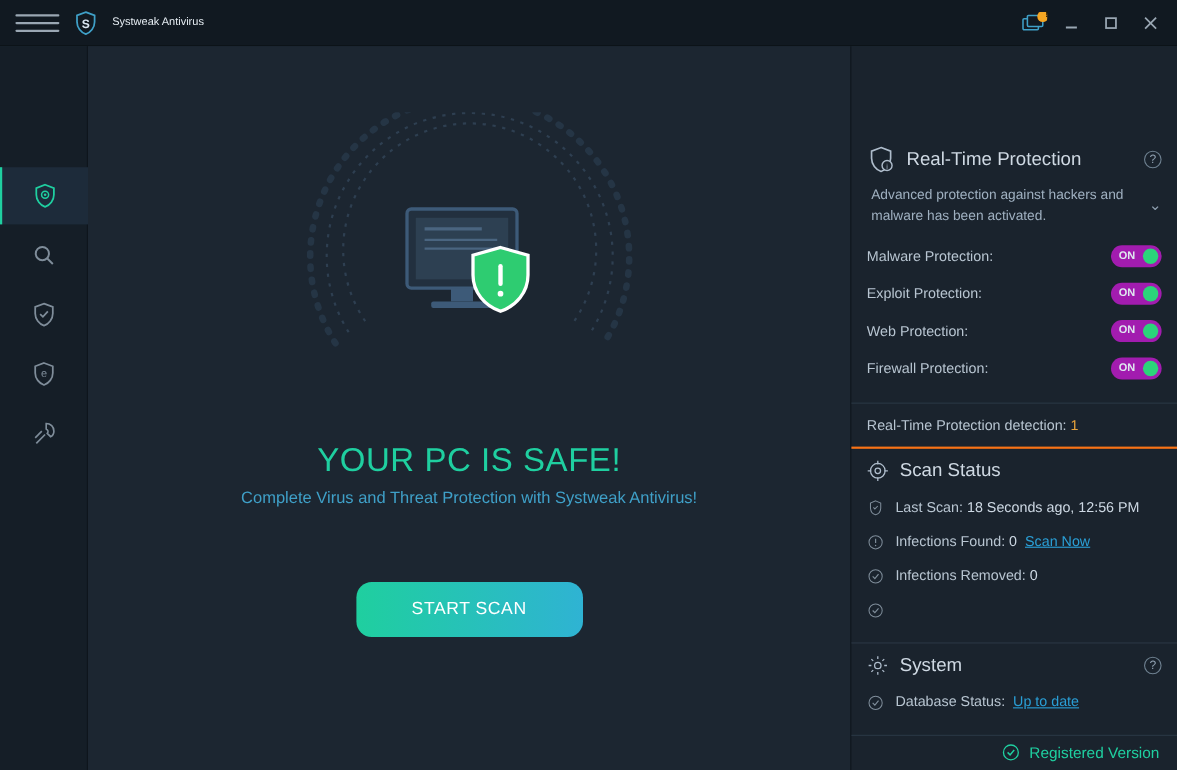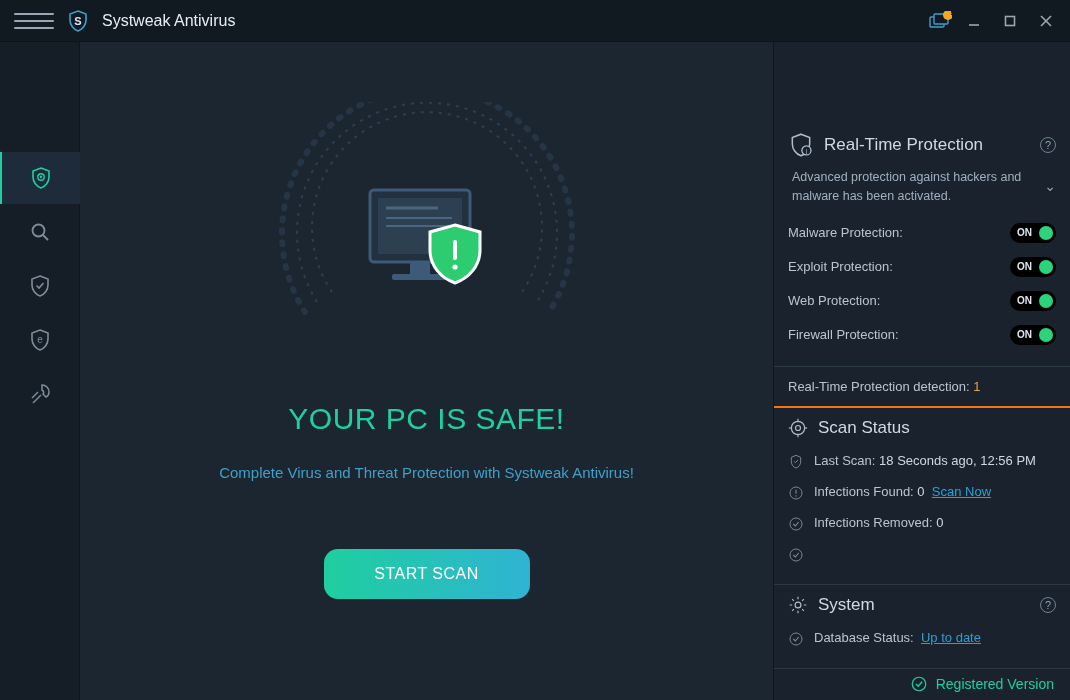--- a/index.html
+++ b/index.html
@@ -10,21 +10,21 @@
   .titlebar {
     height: 42px;
     background: #111921;
     display: flex; align-items: center;
     border-bottom: 1px solid #0d1318;
   }
   .titlebar .left { display: flex; align-items: center; gap: 12px; padding-left: 14px; }
   .hamburger { width: 40px; height: 28px; display:flex; flex-direction:column; justify-content:center; gap:5px; cursor:pointer; }
   .hamburger span { display:block; height:2px; background:#9aa7b3; border-radius:1px; }
   .logo { width: 24px; height: 24px; }
-  .app-title { font-size: 16px; color: #e6edf3; font-weight: 500; }
+  .app-title { font-size: 10px; color: #e6edf3; font-weight: 500; }
   .titlebar .right { margin-left: auto; display:flex; align-items:center; gap: 8px; padding-right: 10px; }
   .tray-icon { position:relative; width:24px; height:20px; }
   .win-btn { width: 28px; height: 28px; display:flex; align-items:center; justify-content:center; color:#9aa7b3; cursor:pointer; font-size:16px; }
 
   
   .app-body { display:flex; height: calc(700px - 42px); background:#1c2631; }
   .sidebar {
     width: 80px; background: #151e27; display:flex; flex-direction:column; align-items:center;
     padding-top: 110px; gap: 2px;
     border-right: 1px solid #0e151c;
@@ -37,21 +37,21 @@
   .side-item svg { width:24px; height:24px; }
 
   
   .main { flex:1; display:flex; flex-direction:column; align-items:center; position:relative; }
   .hud-wrap { margin-top: 90px; position:relative; width: 300px; height: 230px; display:flex; align-items:center; justify-content:center; }
   
 
   .monitor { position:relative; }
 
   .headline { margin-top: 40px; font-size: 30px; color:#1fcfa0; font-weight:500; letter-spacing:.5px; }
-  .subline { margin-top: 28px; color:#3fa0c8; font-size: 15px; }
+  .subline { margin-top: 8px; color:#3fa0c8; font-size: 15px; }
   .start-scan {
     margin-top: 68px; width: 206px; height: 50px;
     background: linear-gradient(90deg, #1fcf9f 0%, #2fb3d3 100%);
     border:none; border-radius:14px; color:#fff; font-size:16px; letter-spacing:.5px;
     cursor:pointer; font-weight:500;
   }
 
   
   .right-panel {
     width: 297px; background:#1a232d; border-left:1px solid #0f161d;
@@ -61,21 +61,21 @@
   .rp-section { border-bottom:1px solid #2a3744; padding: 0 14px 14px 14px; }
   .rp-title-row { display:flex; align-items:center; gap:10px; color:#cfd9e3; padding: 10px 0 8px 0;}
   .rp-title-row .t { font-size: 17px; flex:1; }
   .rp-help { width:16px;height:16px;border:1px solid #6e8090;border-radius:50%;display:flex;align-items:center;justify-content:center;font-size:11px;color:#8fa0b0; cursor:pointer;}
   .rp-desc { font-size:12.5px; color:#9fb0c0; line-height:1.5; display:flex; gap:8px; align-items:center; padding: 2px 0 10px 4px;}
   .rp-desc .chev { margin-left:auto; color:#8fa0b0; font-size:14px; cursor:pointer; }
 
   .toggle-row { display:flex; align-items:center; font-size:13px; color:#b8c5d1; padding: 7px 0; }
   .toggle-row .lbl { flex:1; }
   .toggle {
-    width:46px; height:20px; border-radius:10px; background:#000000; position:relative;
+    width:46px; height:20px; border-radius:10px; background:#a21caf; position:relative;
     display:flex; align-items:center; cursor:pointer; padding-left:7px;
     font-size:10px; color:#dfe8f0; font-weight:600;
   }
   .toggle .knob { position:absolute; right:3px; top:3px; width:14px; height:14px; border-radius:50%; background:#2bd47a; }
 
   .detect-row { font-size:13px; color:#b8c5d1; padding: 12px 14px; border-bottom:2px solid #f97316;}
   .detect-row .num { color:#e6a23c; }
 
   .status-line { display:flex; align-items:flex-start; gap:10px; font-size:13px; color:#b8c5d1; padding:7px 0;}
   .status-line .ico { width:16px; color:#7f8d9a; flex-shrink:0; margin-top:1px;}

